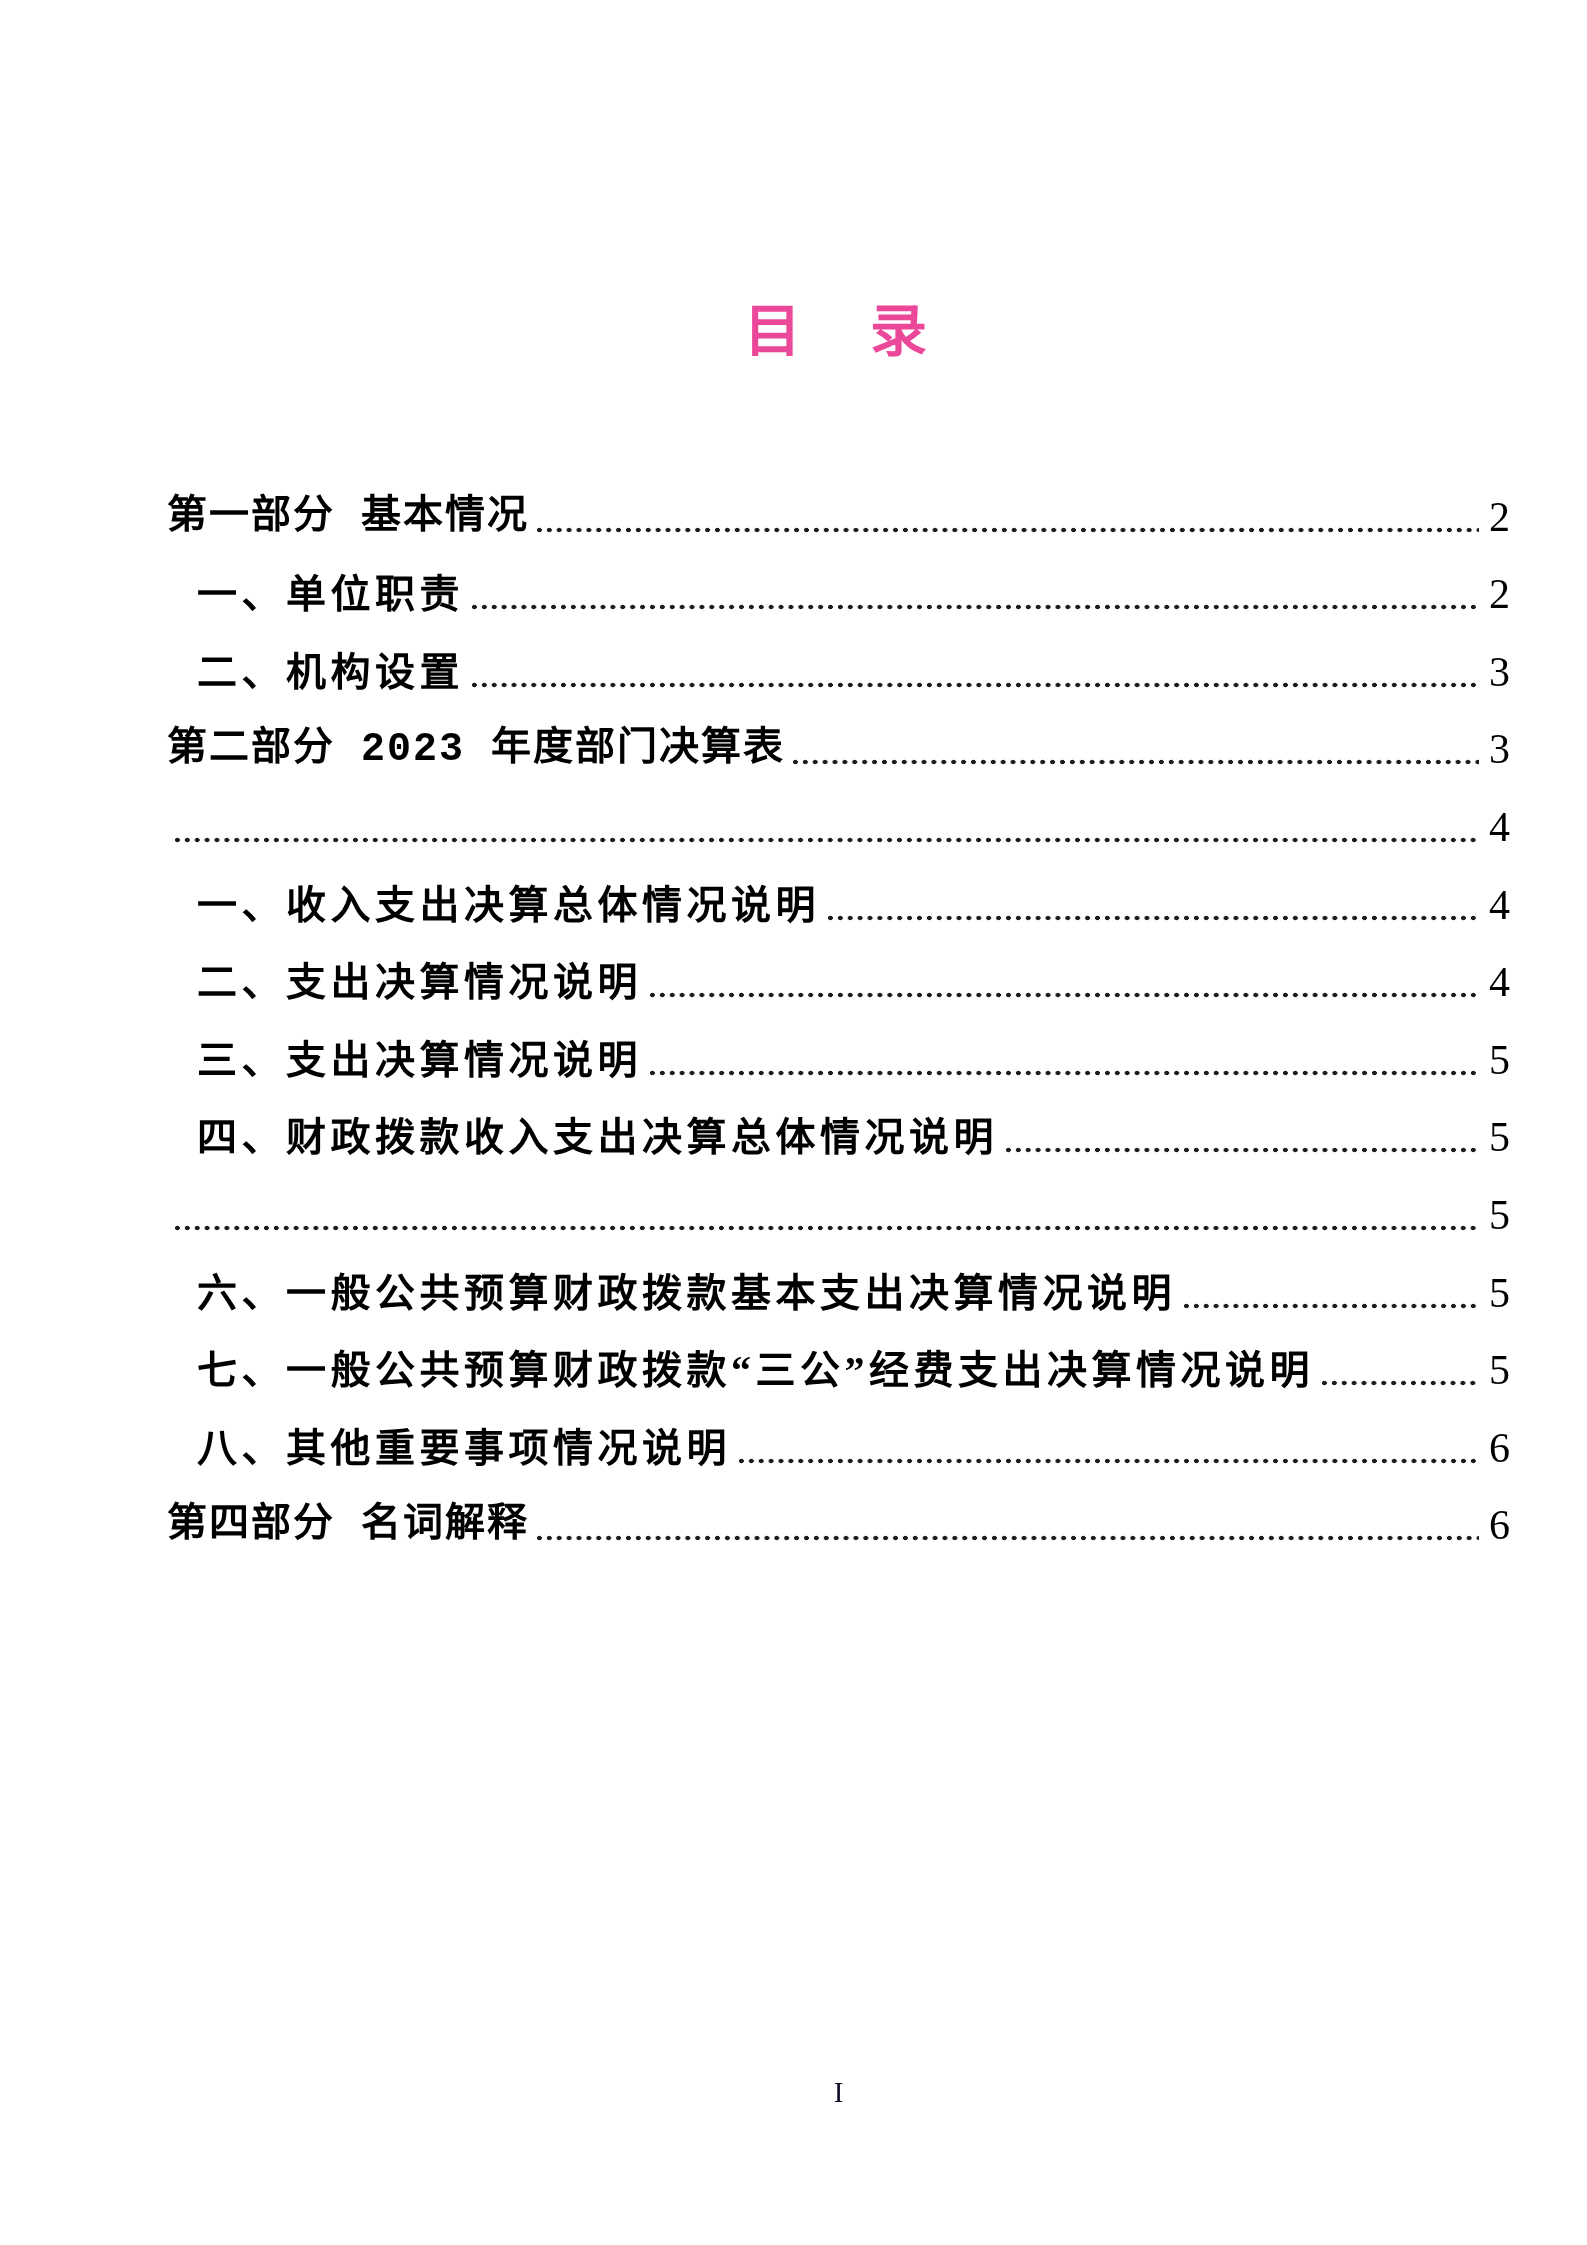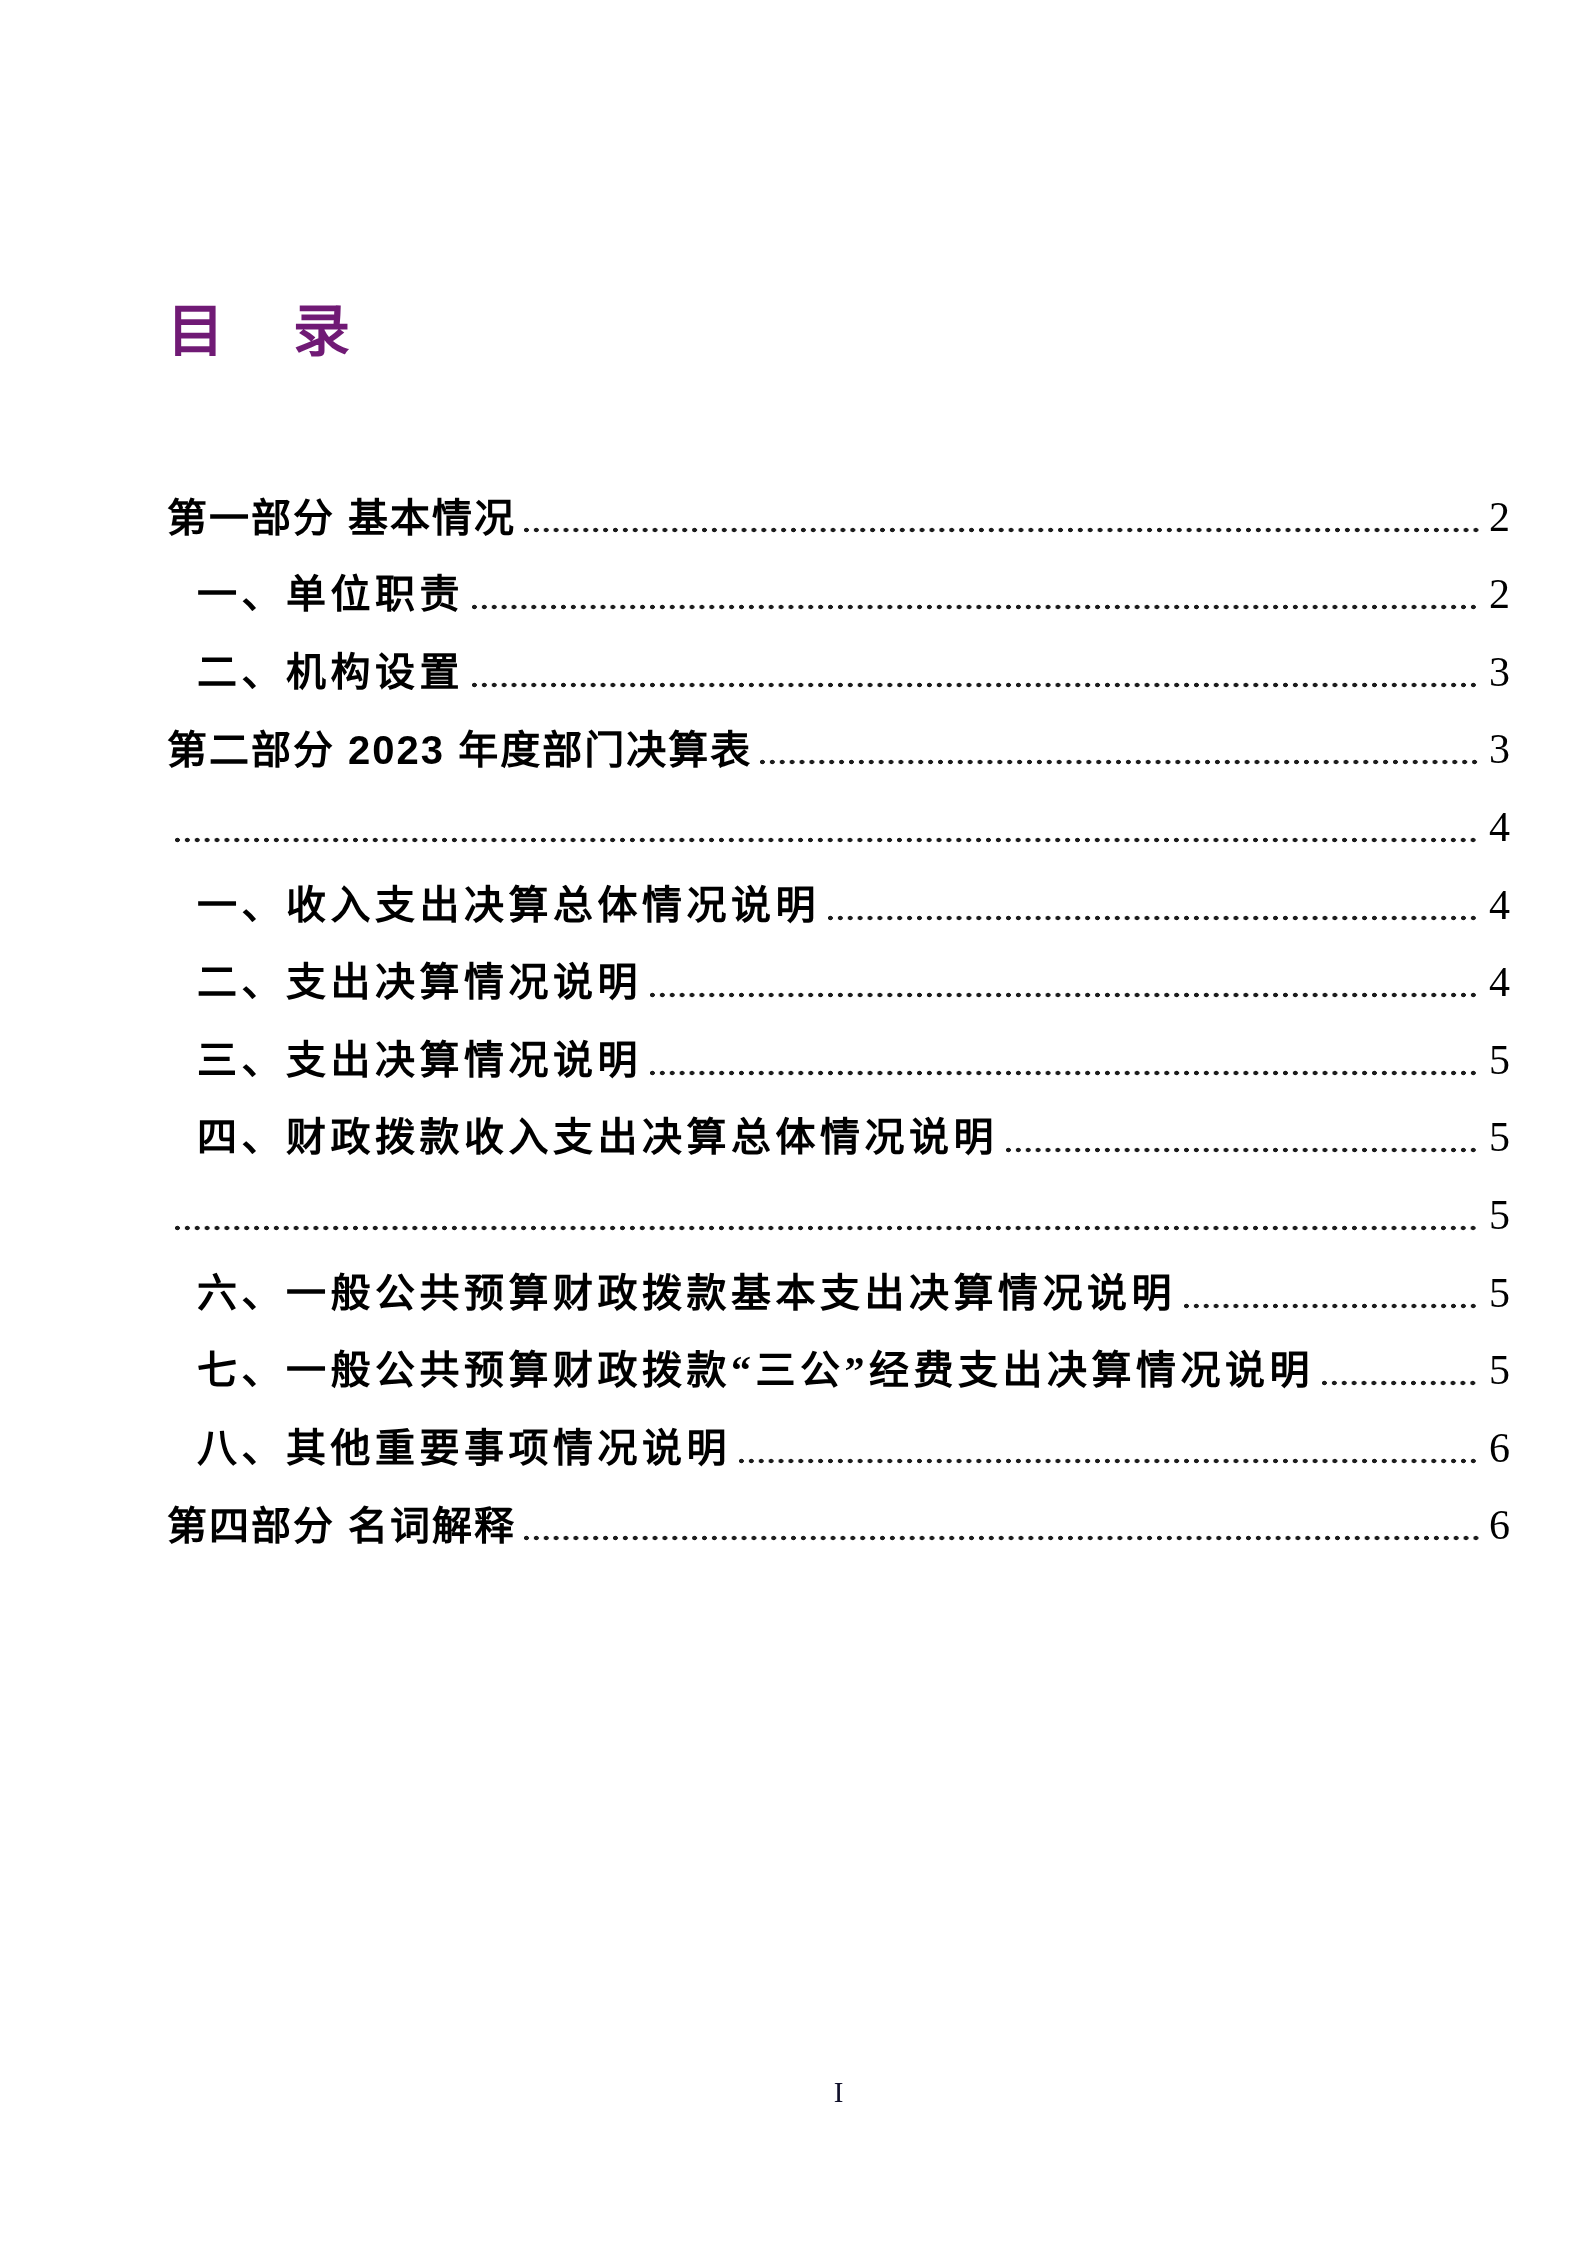--- a/index.html
+++ b/index.html
@@ -11,26 +11,27 @@
     color: #000;
     overflow: hidden;
   }
   .page {
     position: absolute; inset: 0;
     background: #ffffff;
   }
   .doc-title {
     position: absolute;
     top: 299px; left: 167px; width: 1343px;
+    text-align: center;
     font-family: "Liberation Sans", sans-serif;
     font-weight: 700;
     font-size: 57px;
     line-height: 1.15;
     letter-spacing: 6px;
-    color: #701a75;
+    color: #ec4899;
   }
   .toc {
     position: absolute;
     left: 167px; top: 478px; width: 1343px;
     display: flex;
     flex-direction: column;
   }
   .toc-row {
     display: flex;
     align-items: flex-end;
@@ -39,21 +40,21 @@
     text-decoration: none;
     color: #000;
     cursor: pointer;
   }
   .toc-label {
     white-space: nowrap;
     line-height: 1;
     font-size: 40px;
   }
   .toc-row.part .toc-label {
-    font-family: Liberation Sans, sans-serif;
+    font-family: Liberation Mono, monospace;
     font-weight: 700;
     letter-spacing: 2px;
   }
   .toc-row.item .toc-label {
     font-family: "Liberation Serif", serif;
     font-weight: 700;
     letter-spacing: 4.5px;
     margin-left: 30px;
   }
   .toc-dots {

